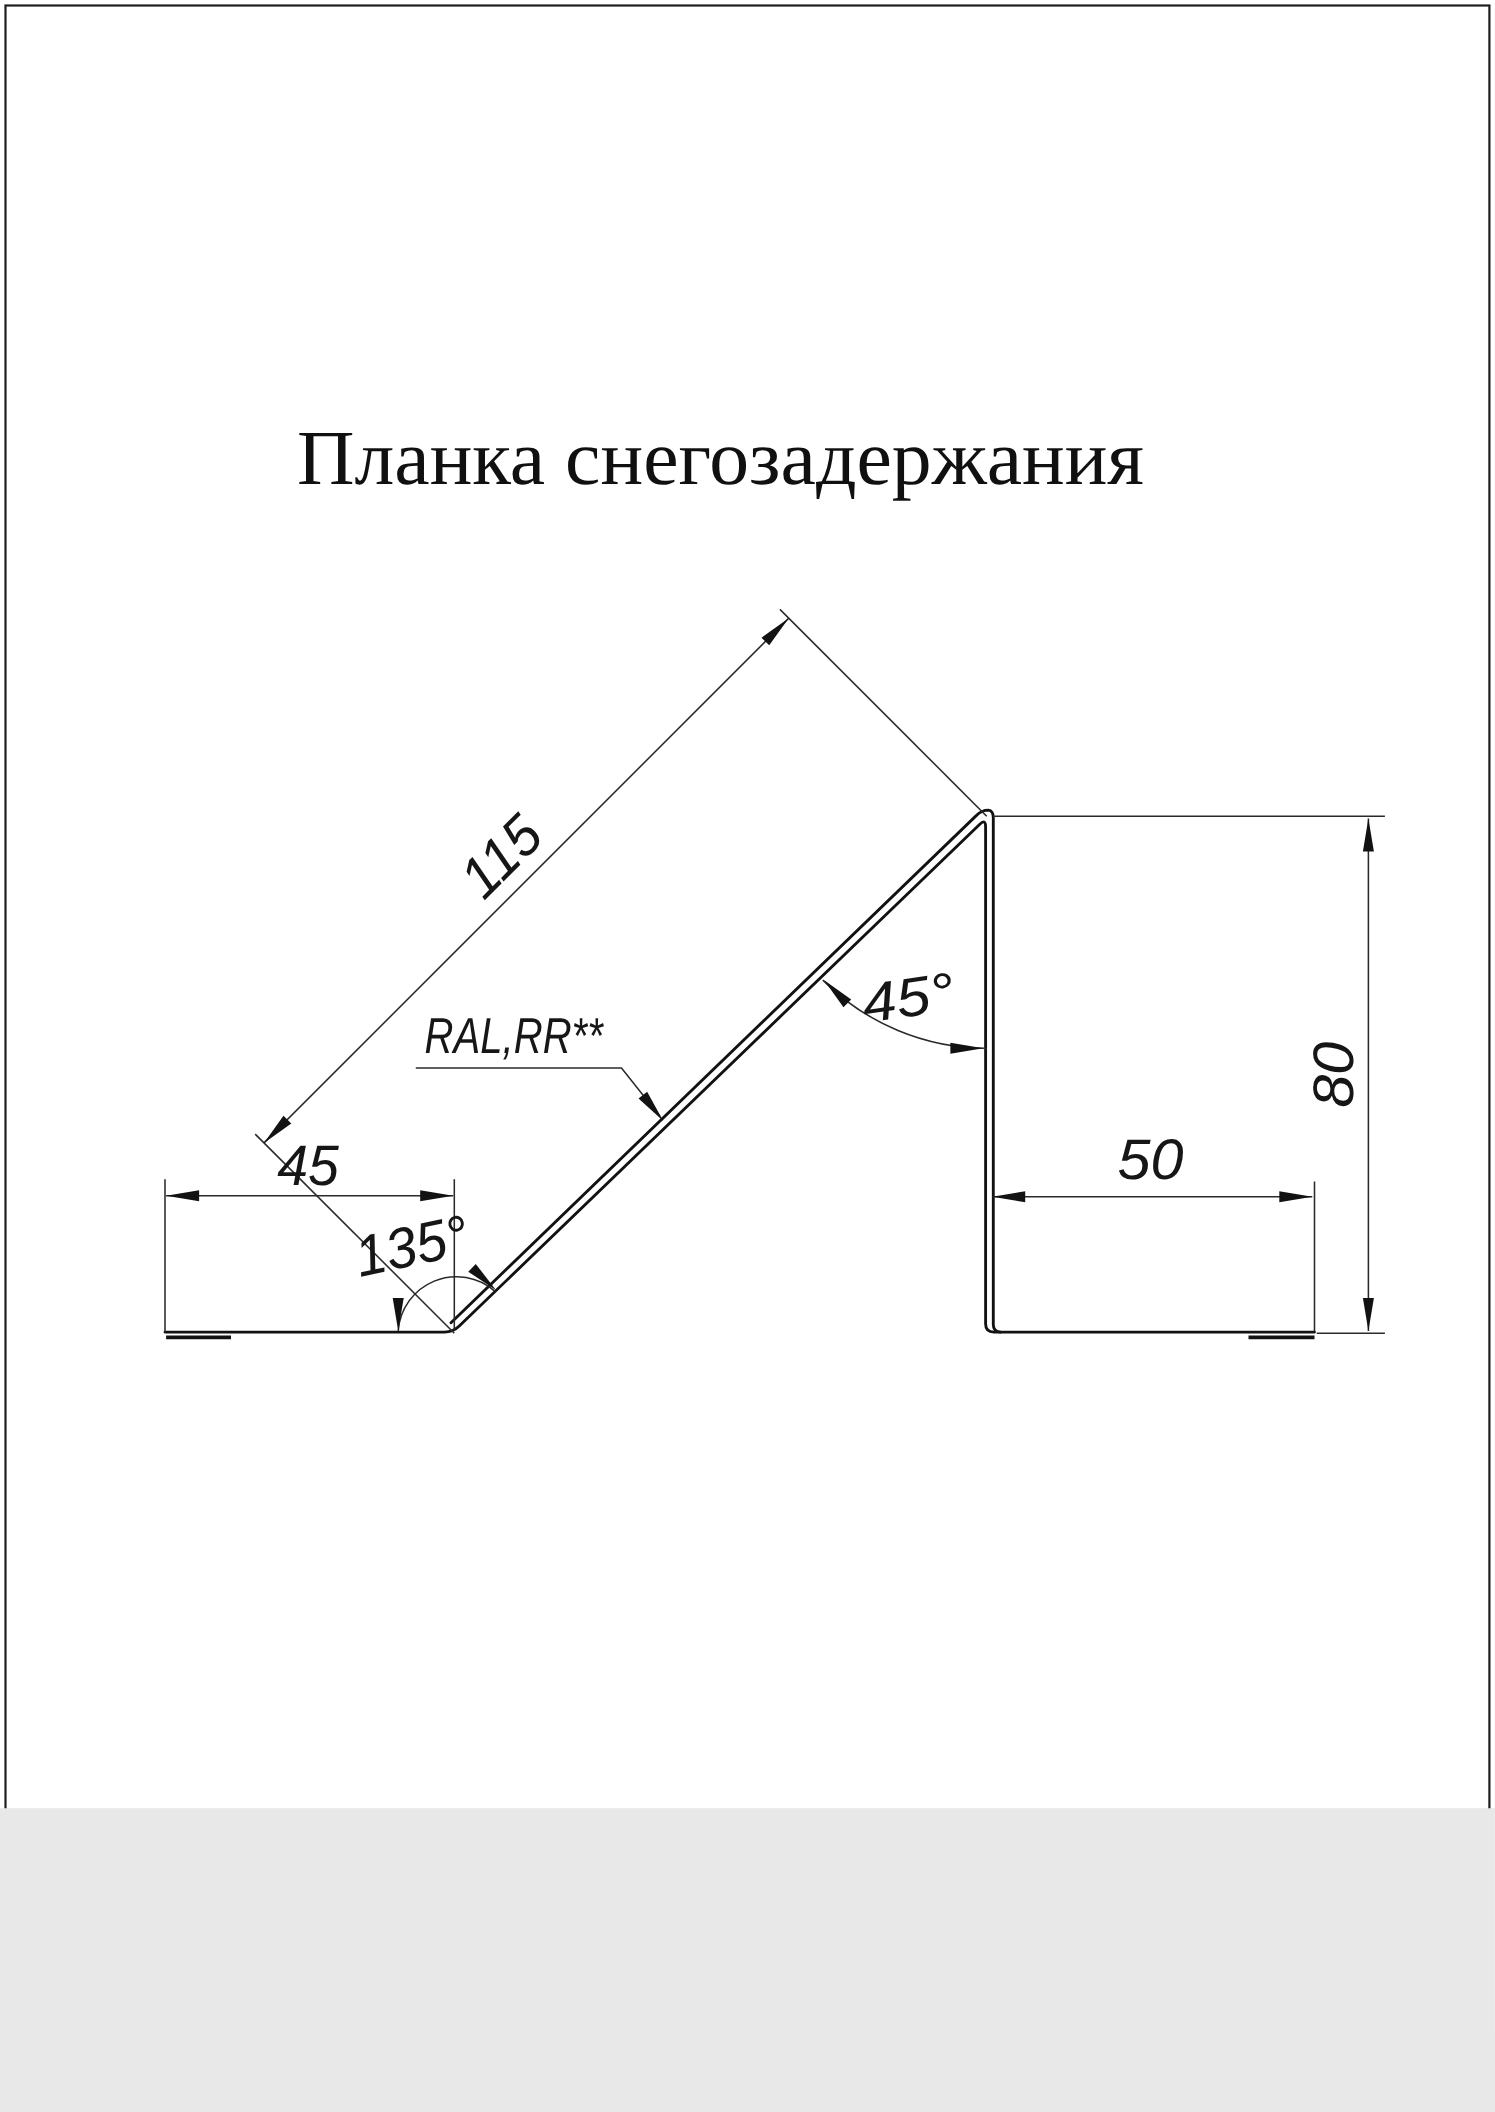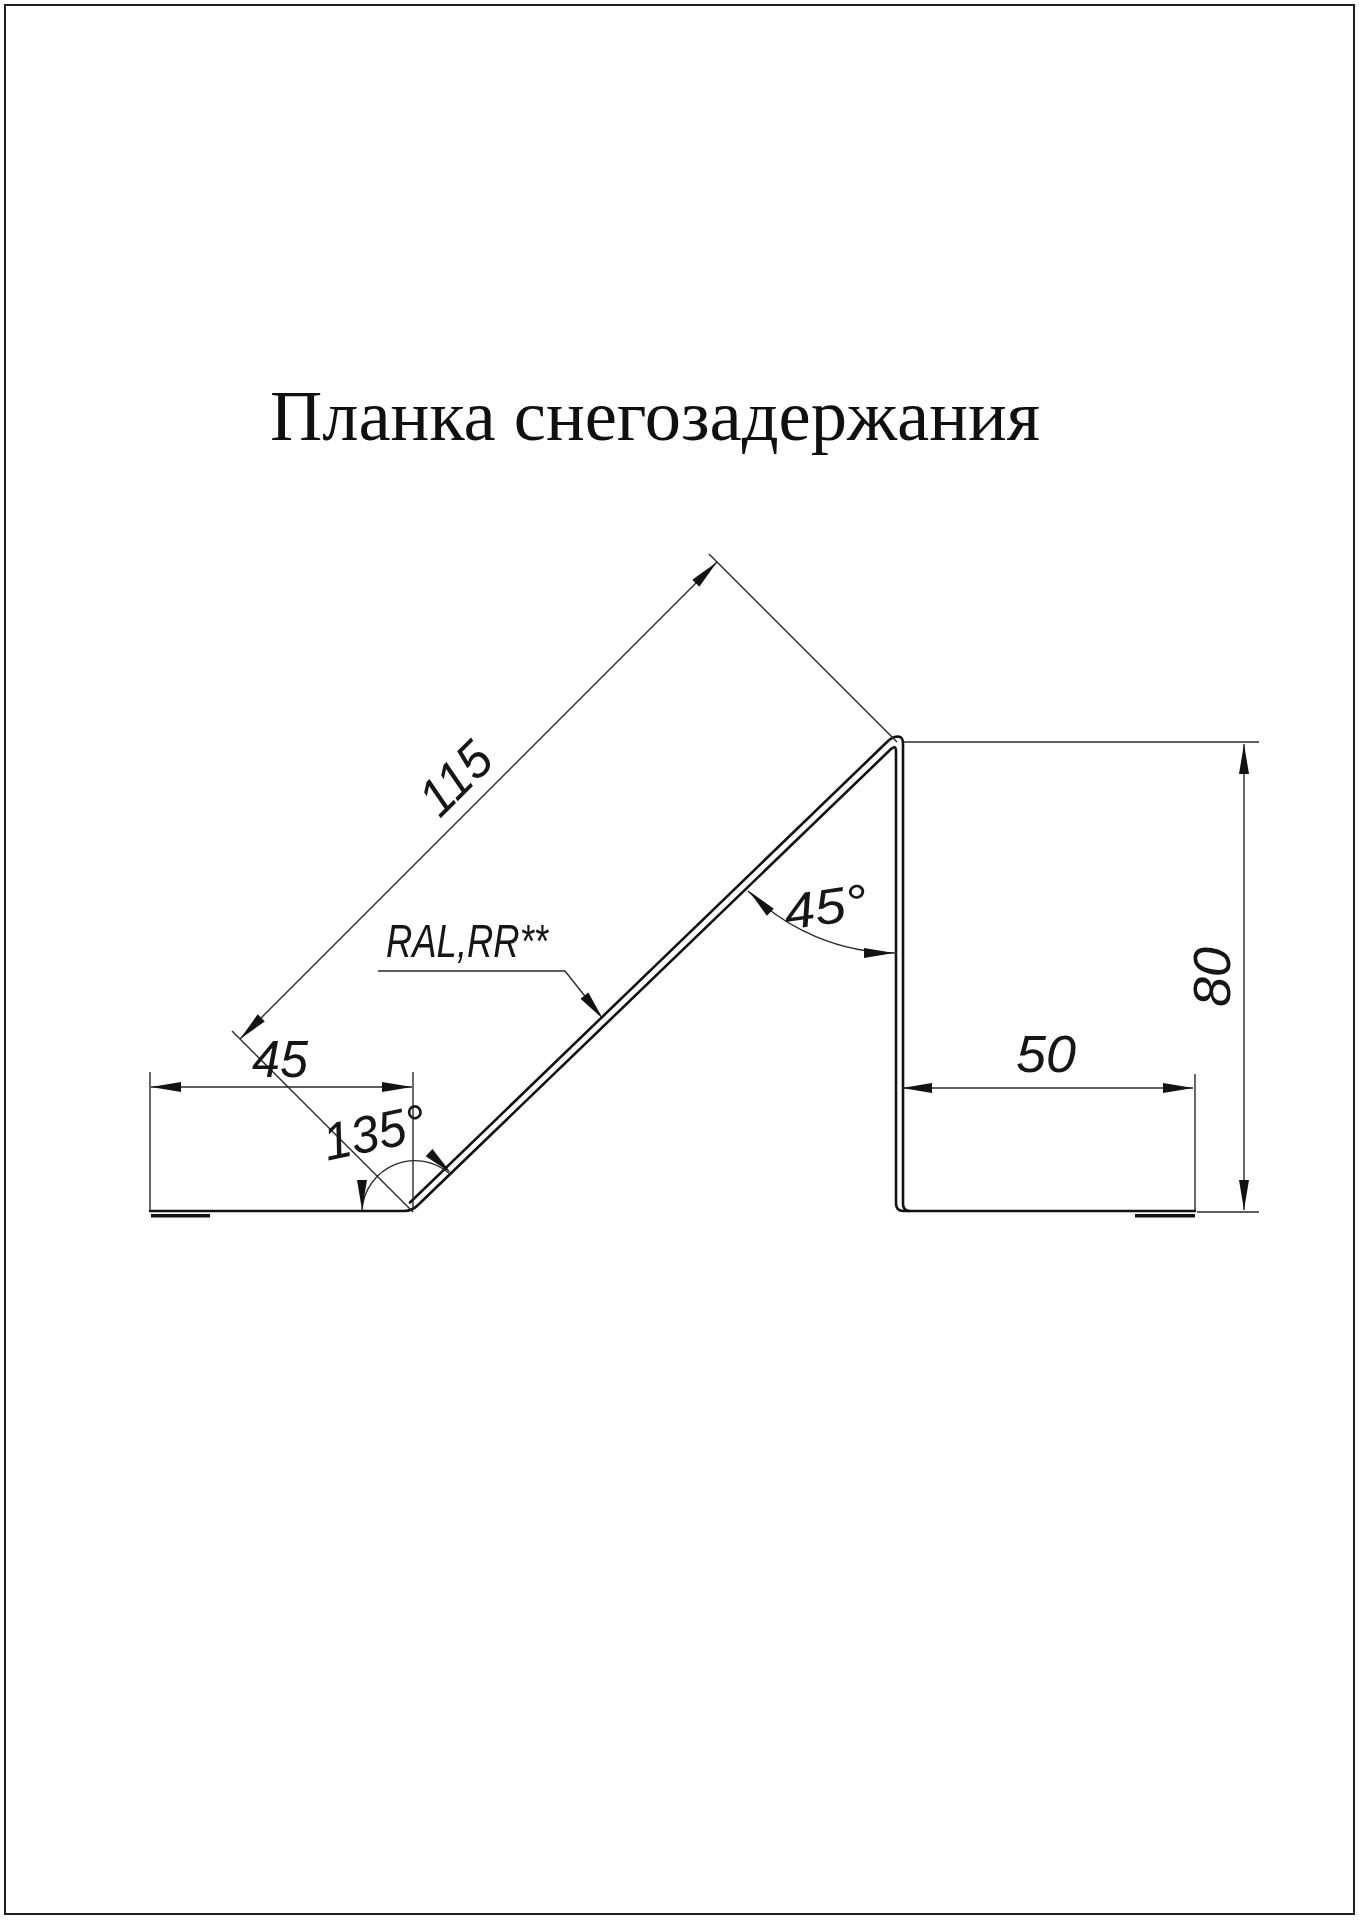--- a/index.html
+++ b/index.html
@@ -1,18 +1,18 @@
 <!DOCTYPE html>
 <html><head>
 <meta charset="utf-8">
 <style>
   html,body{margin:0;padding:0;background:#e8e8e8;}
   .page{
     position:relative;
-    width:1359px;height:1920px;
+    width:1359px;height:1644px;
     background:#ffffff;
     font-family:"Liberation Sans", sans-serif;
     overflow:hidden;
   }
   svg{position:absolute;left:0;top:0;}
   .title-text{
     font-family:"Liberation Serif", serif;
     font-size:71px;
     fill:#101010;
   }

